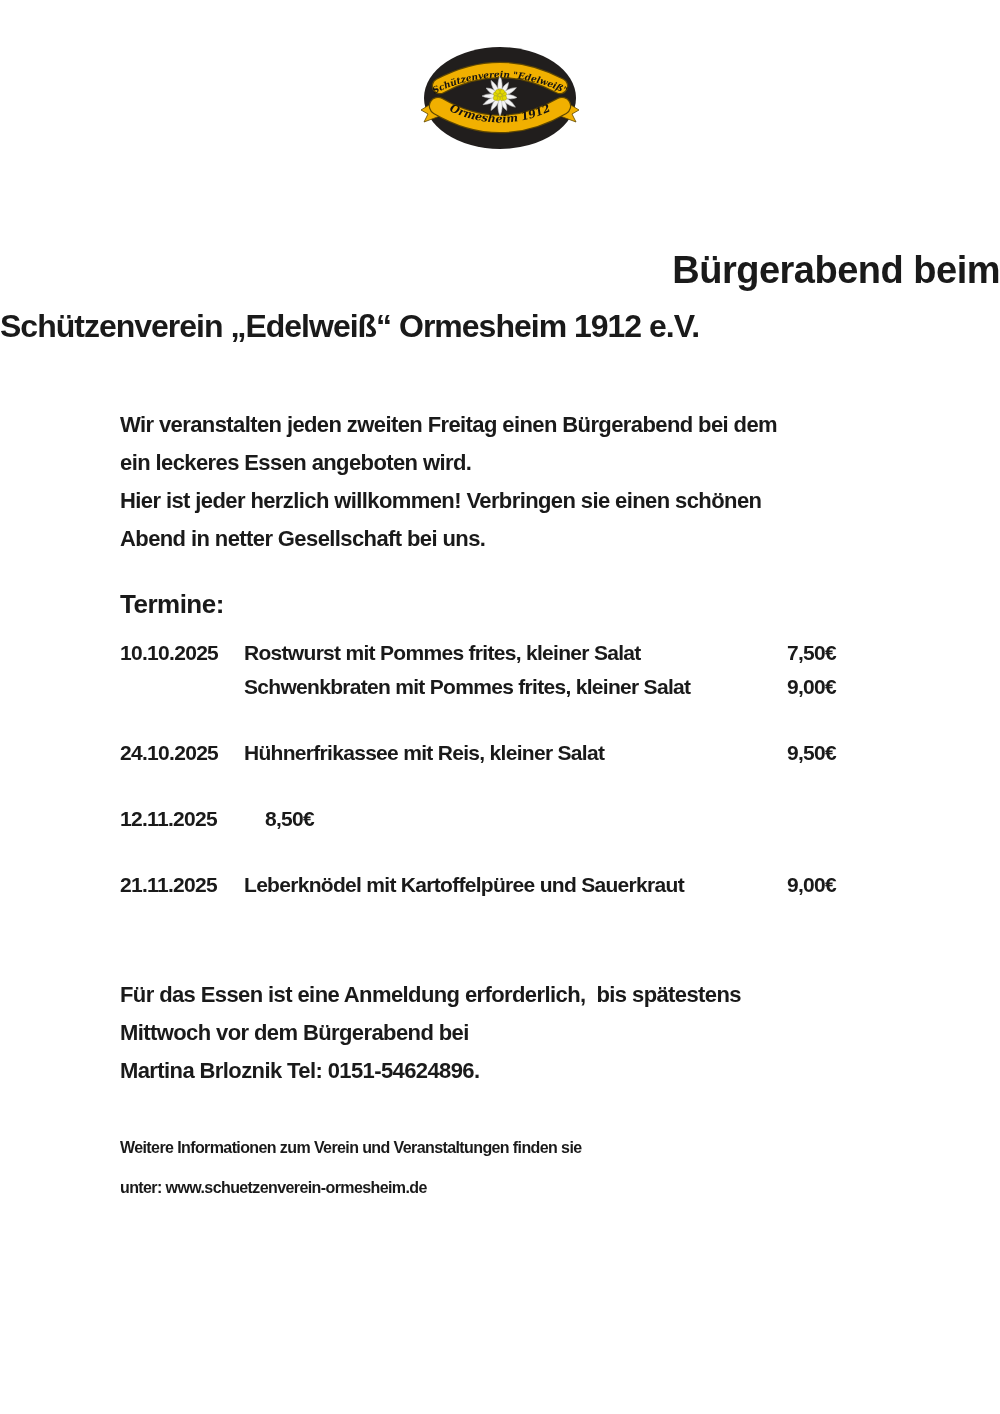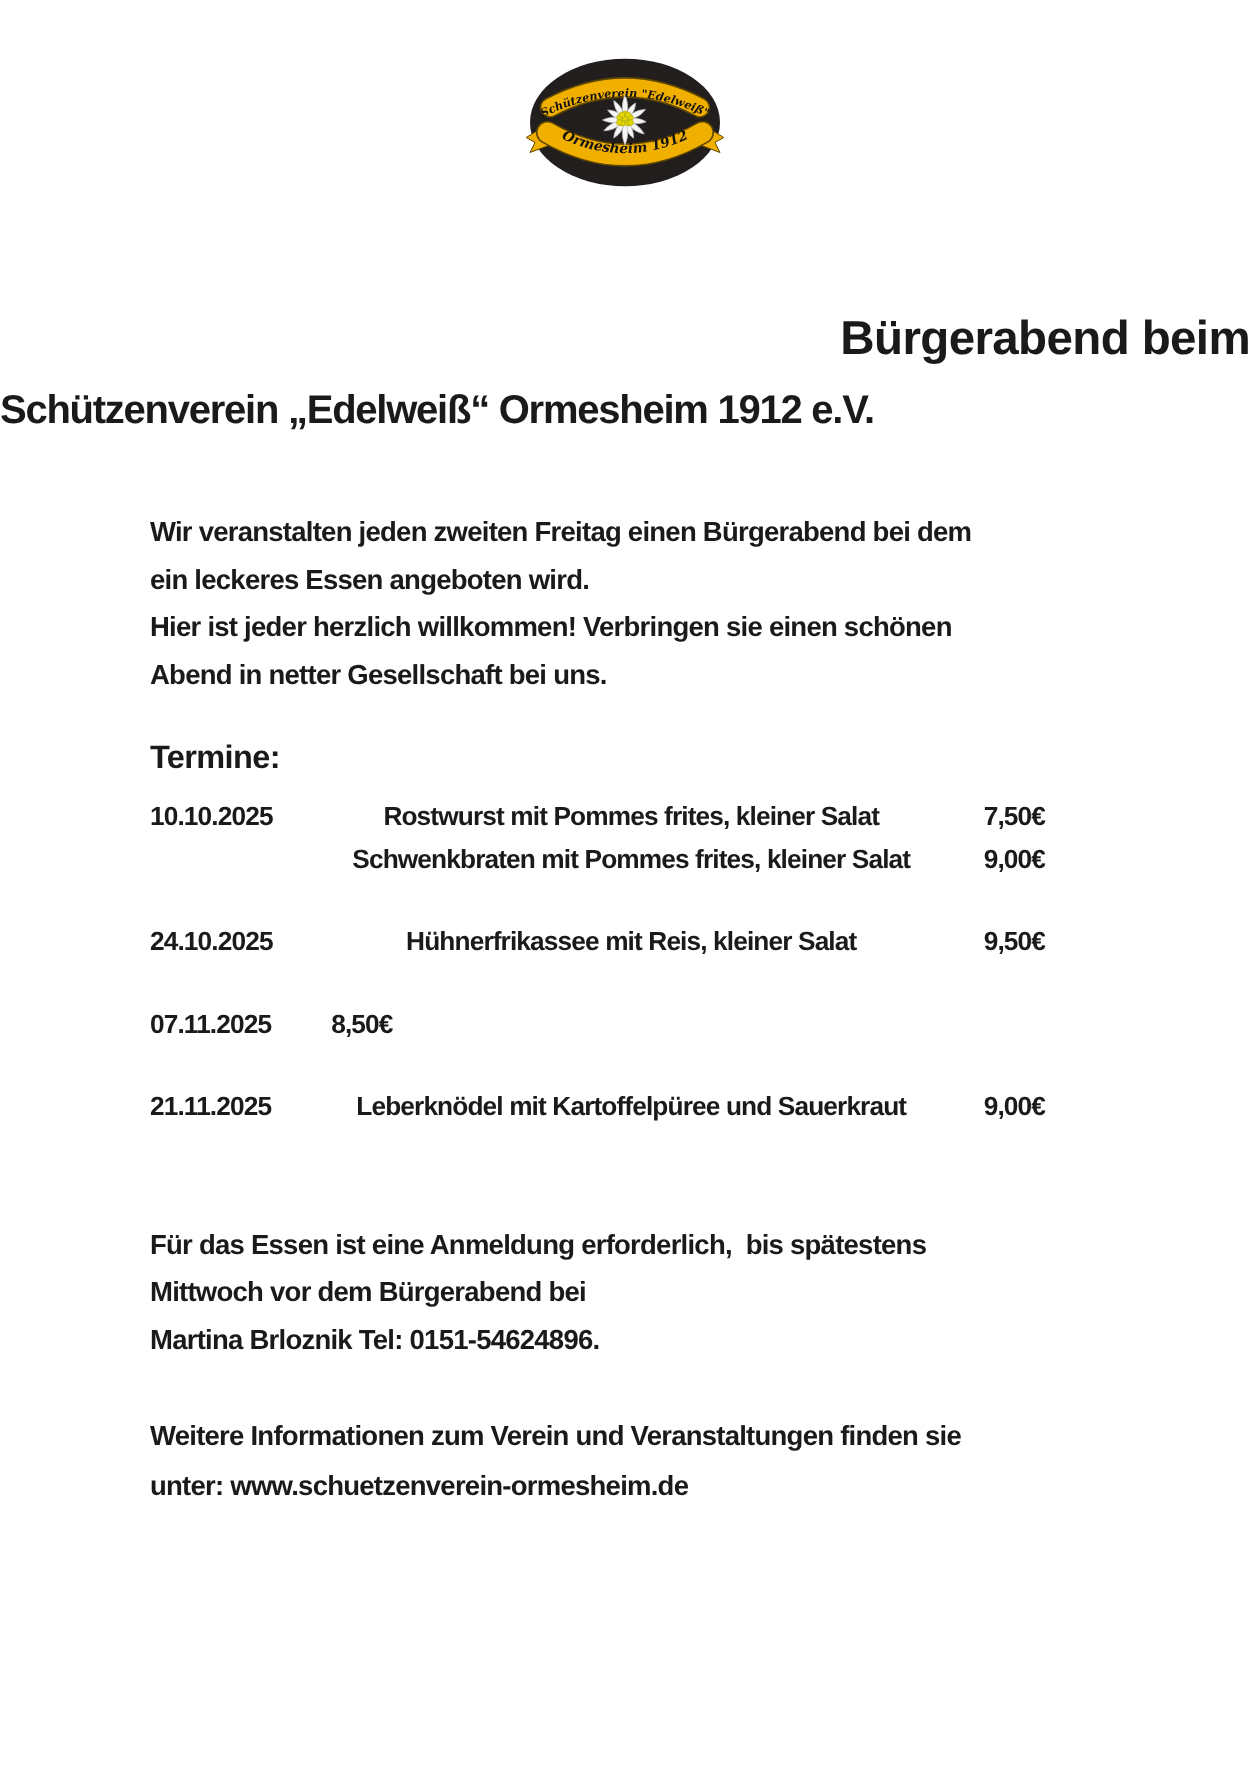--- a/index.html
+++ b/index.html
@@ -49,34 +49,34 @@
   }
 
   .menu {
     margin:16px 0 0 120px;
     width:716px;
     font-size:21px;
     letter-spacing:-0.7px;
   }
   .menu-row { display:flex; line-height:30px; }
   .m-date  { flex:none; width:124px; white-space:pre; }
-  .m-dish  { flex:1; white-space:pre;text-align:center; }
+  .m-dish  { flex:1; white-space:pre; }
   .m-price { flex:none; min-width:70px; text-align:right; white-space:pre; }
   .row--sub   { margin-top:4px; }
   .row--group { margin-top:36px; }
 
   .registration {
     margin:76px 0 12px 120px;
     font-size:22px;
     line-height:38px;
     letter-spacing:-0.6px;
   }
   .info {
     margin:38px 0 0 120px;
-    font-size:22px;
+    font-size:16px;
     line-height:40px;
     letter-spacing:-0.6px;
   }
 </style>
 </head>
 <body>
 
 <div class="page">
 
   <div class="logo-wrap">
@@ -159,21 +159,21 @@
       <span class="m-date"></span>
       <span class="m-dish">Schwenkbraten mit Pommes frites, kleiner Salat</span>
       <span class="m-price">9,00€</span>
     </div>
     <div class="menu-row row--group">
       <span class="m-date">24.10.2025</span>
       <span class="m-dish">Hühnerfrikassee mit Reis, kleiner Salat</span>
       <span class="m-price">9,50€</span>
     </div>
     <div class="menu-row row--group">
-      <span class="m-date">07.11.2025</span>
+      <span class="m-date">12.11.2025</span>
       <span class="m-price">8,50€</span>
     </div>
     <div class="menu-row row--group">
       <span class="m-date">21.11.2025</span>
       <span class="m-dish">Leberknödel mit Kartoffelpüree und Sauerkraut</span>
       <span class="m-price">9,00€</span>
     </div>
   </div>
 
   <div class="registration">

